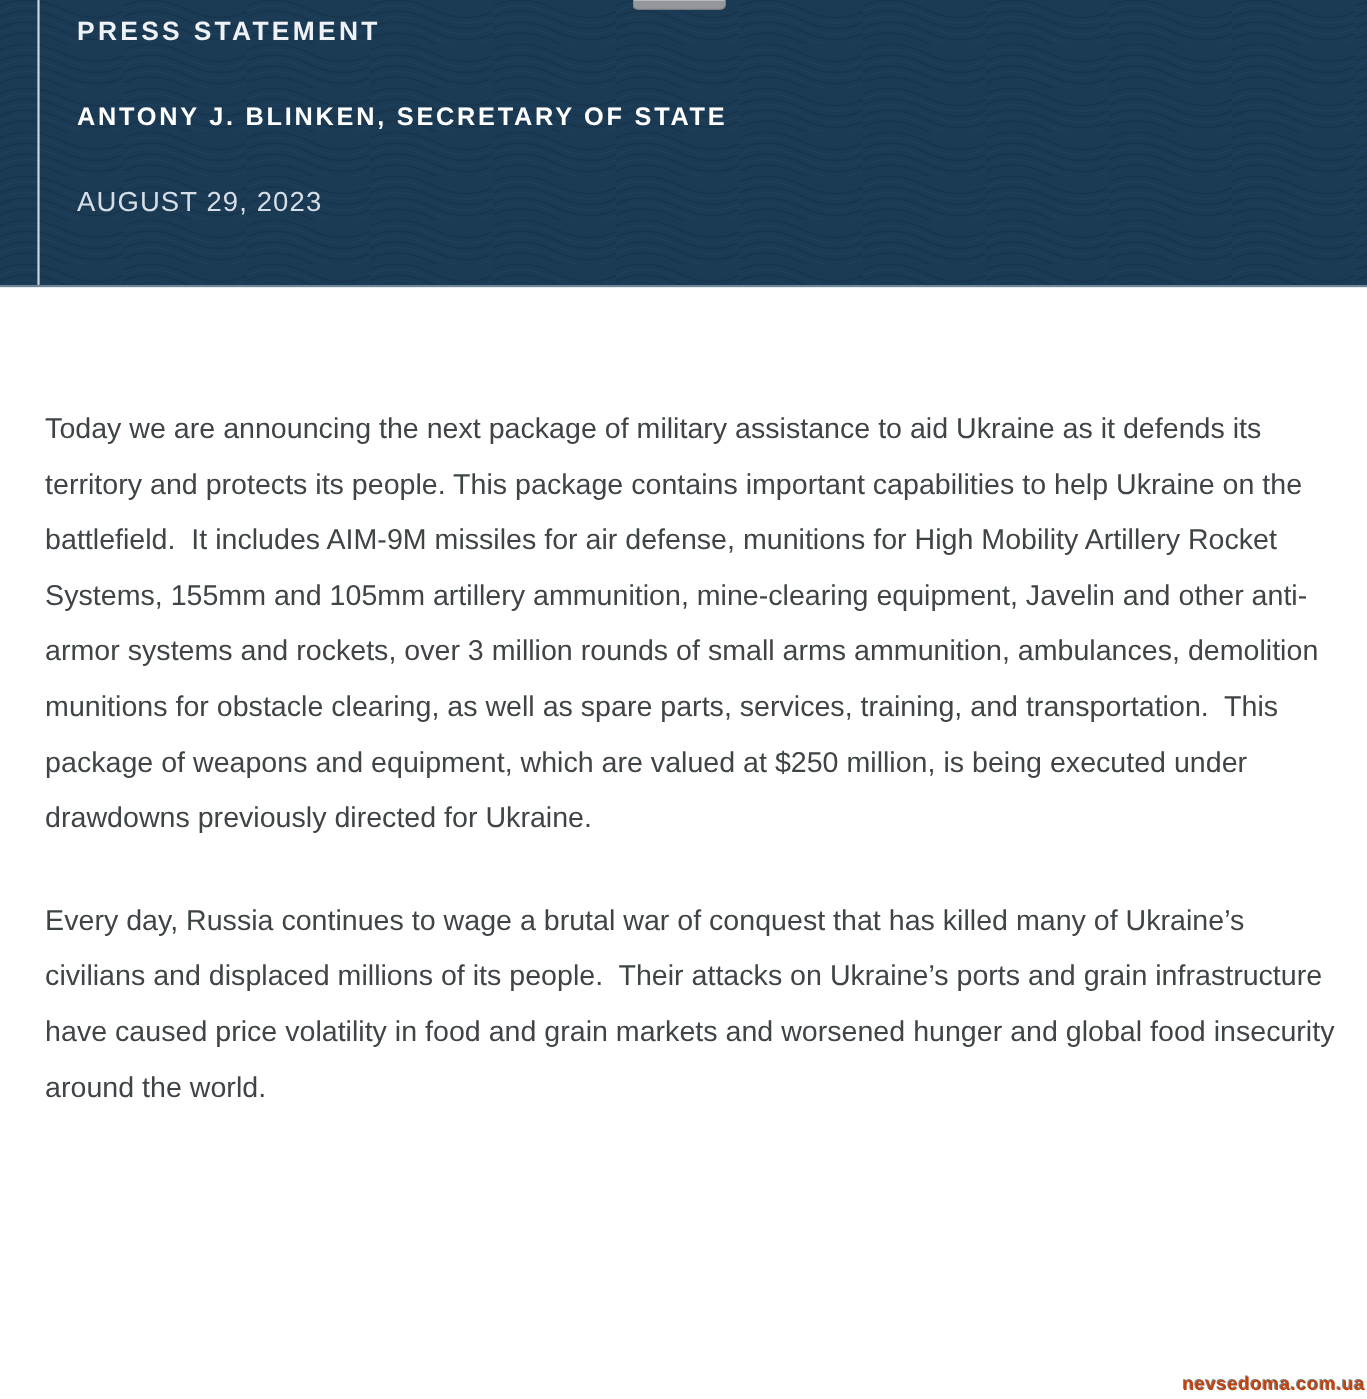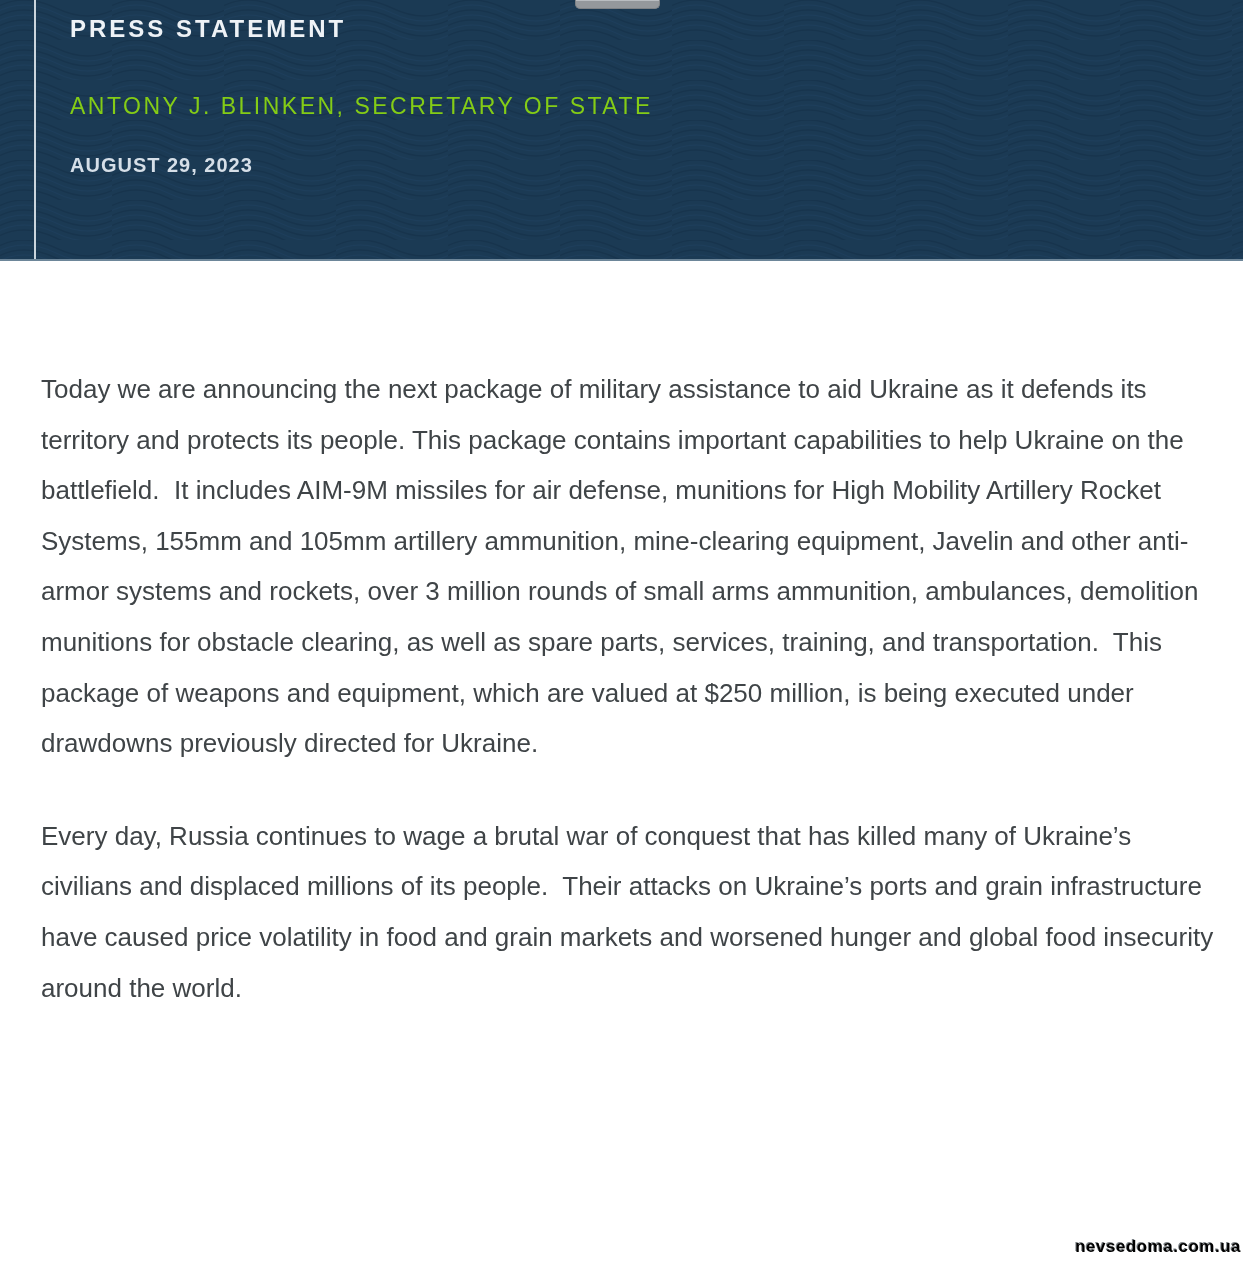--- a/index.html
+++ b/index.html
@@ -53,28 +53,28 @@
   }
   .kicker {
     font-size: 24px;
     font-weight: bold;
     letter-spacing: 3px;
     color: #eef2f6;
     margin-bottom: 50px;
   }
   .author {
     font-size: 23px;
-    font-weight: normal;
+    font-weight: bold;
     letter-spacing: 2.5px;
-    color: #84cc16;
-    margin-bottom: 34px;
+    color: #ffffff;
+    margin-bottom: 50px;
   }
   .date {
-    font-size: 20px;
-    font-weight: bold;
+    font-size: 25px;
+    font-weight: normal;
     letter-spacing: 1px;
     color: #d6dfe8;
   }
 
   
   .content {
     position: absolute;
     top: 263px; left: 41px;
     width: 1178px;
     padding-top: 101px;
@@ -83,25 +83,25 @@
     color: #3f4447;
   }
   .content p {
     margin: 0 0 42px 0;
     white-space: pre-wrap;
   }
 
   
   .watermark {
     position: absolute;
-    right: 2px; bottom: 15px;
+    right: 2px; bottom: 3px;
     font-size: 17px;
     font-weight: bold;
     letter-spacing: 0.5px;
-    color: #000000;
+    color: #c2410c;
     text-shadow: -1px -1px 0 #7e8488, 1px 1px 0 #ffffff;
   }
 </style>
 </head>
 <body>
 
 <div class="page">
 
   <header class="hero">
     <svg class="waves" xmlns="http://www.w3.org/2000/svg" width="1243" height="261" aria-hidden="true">

